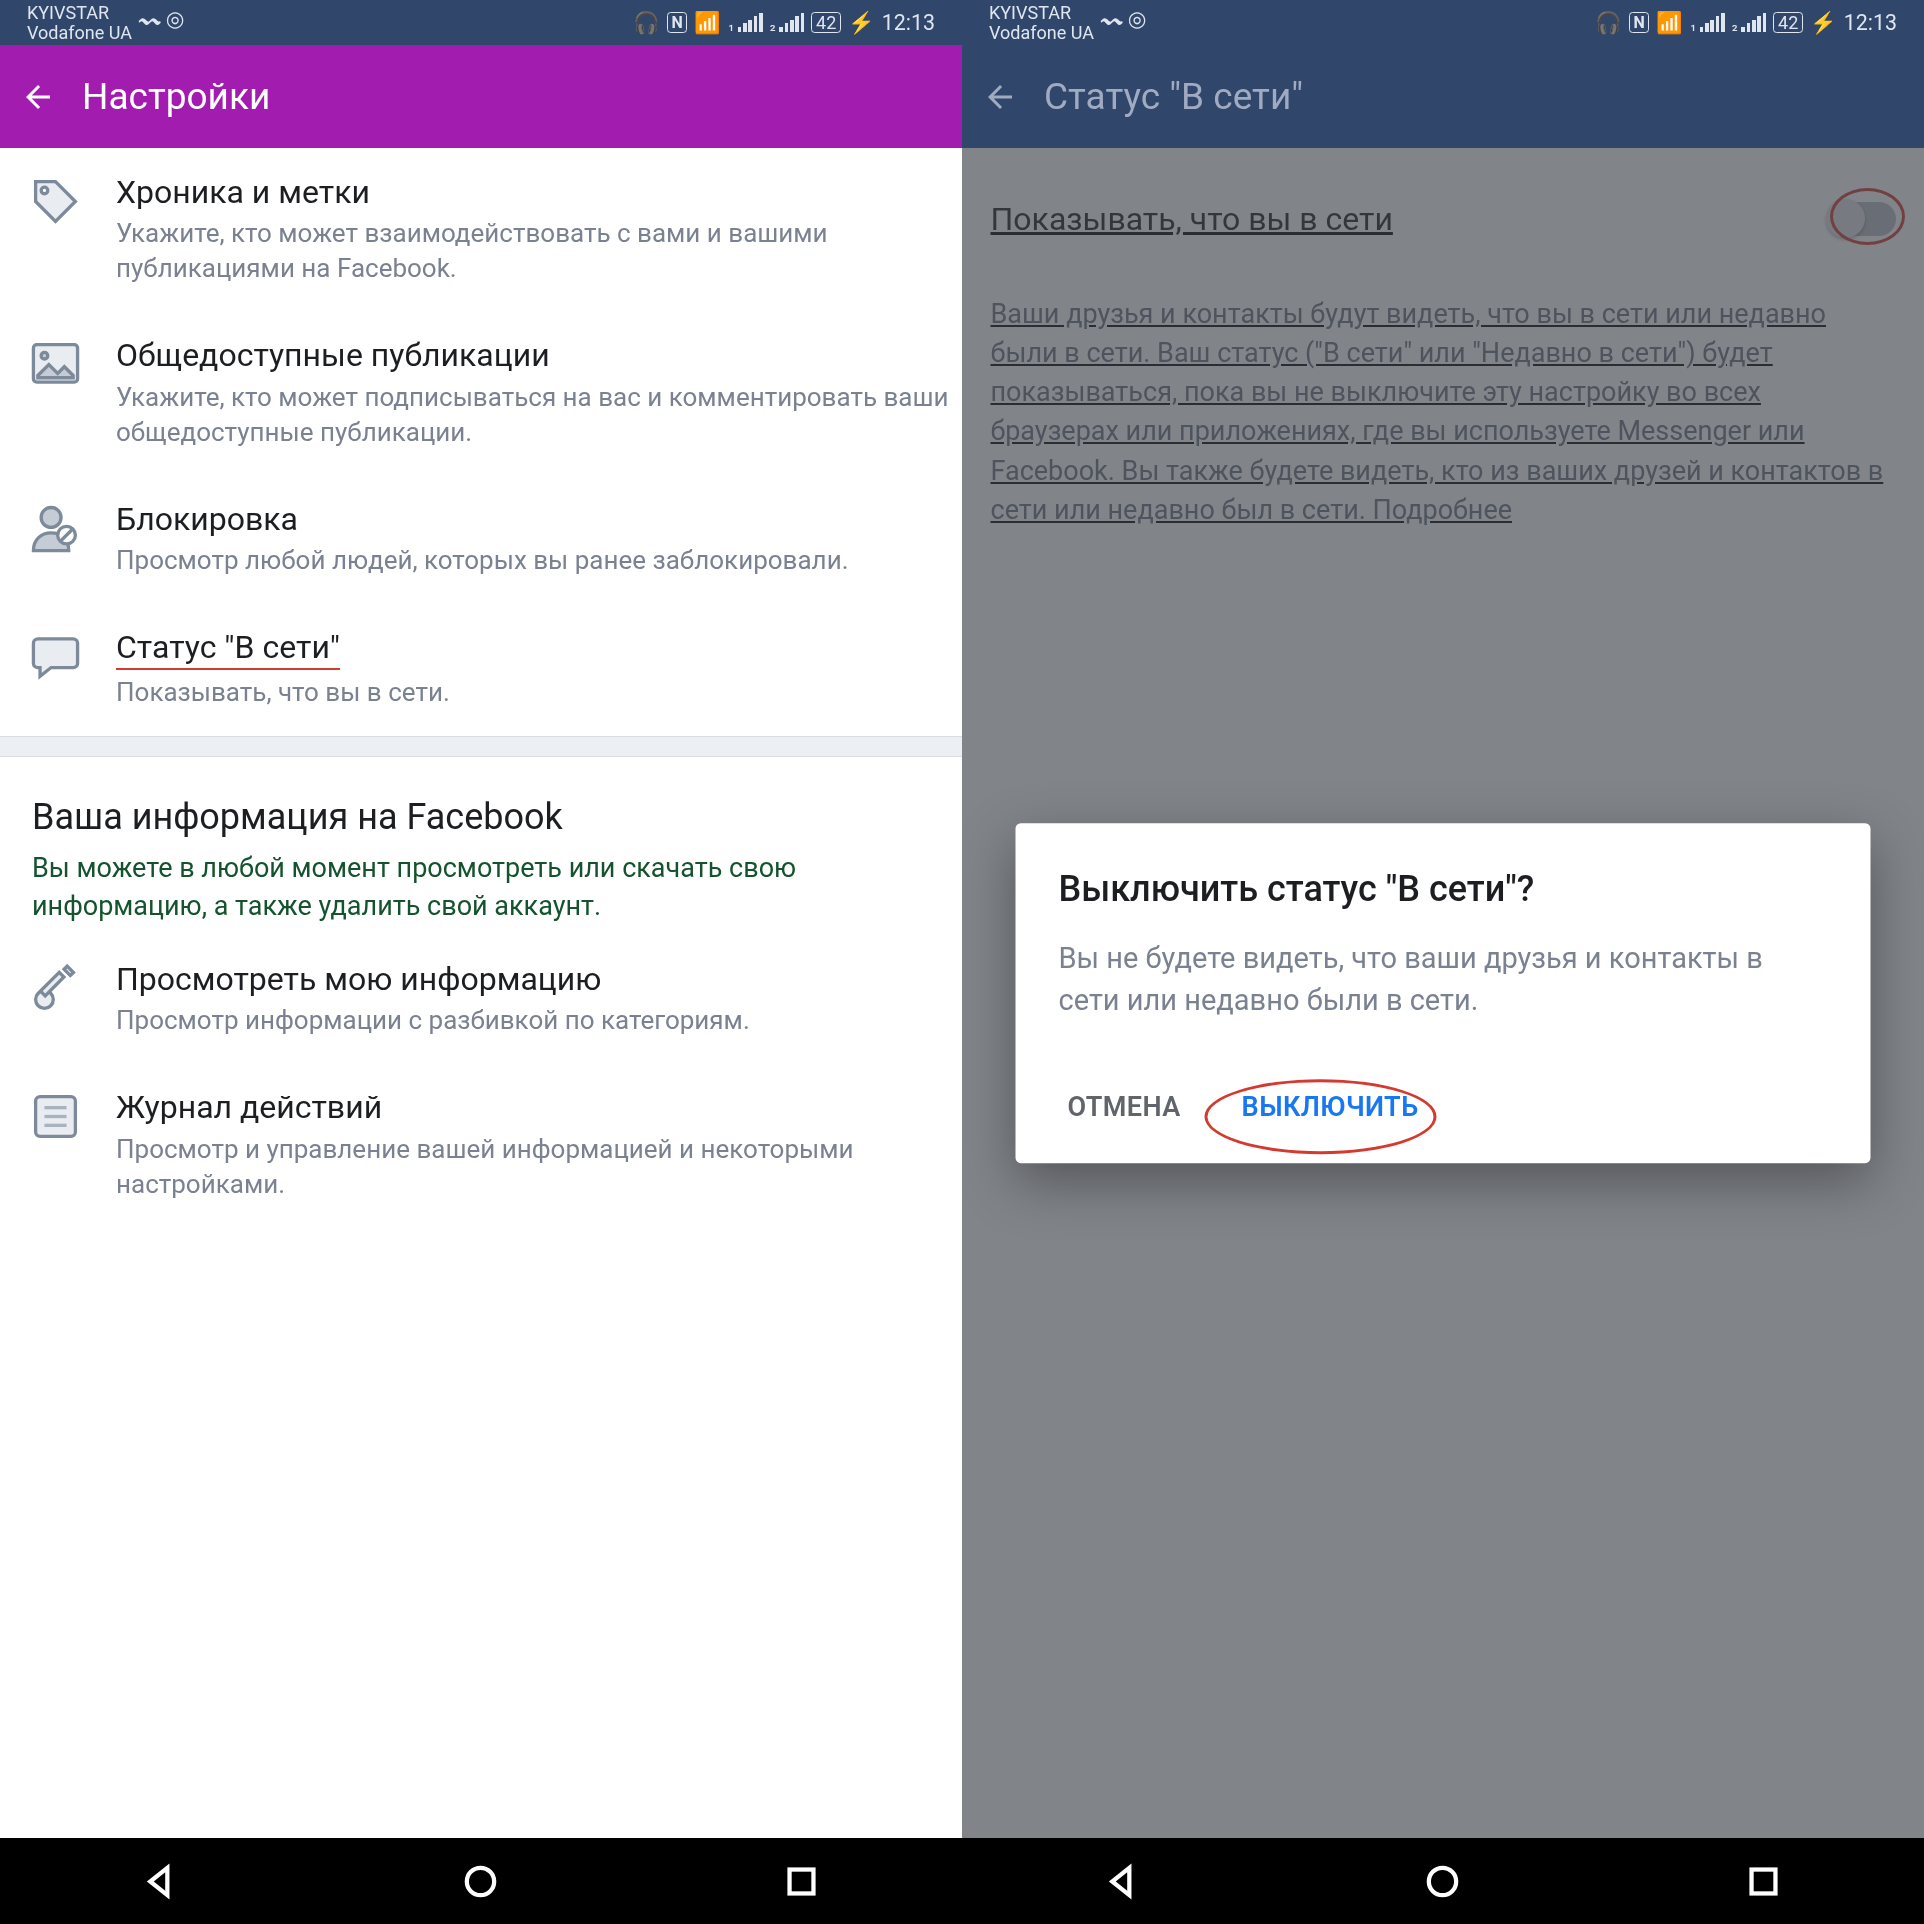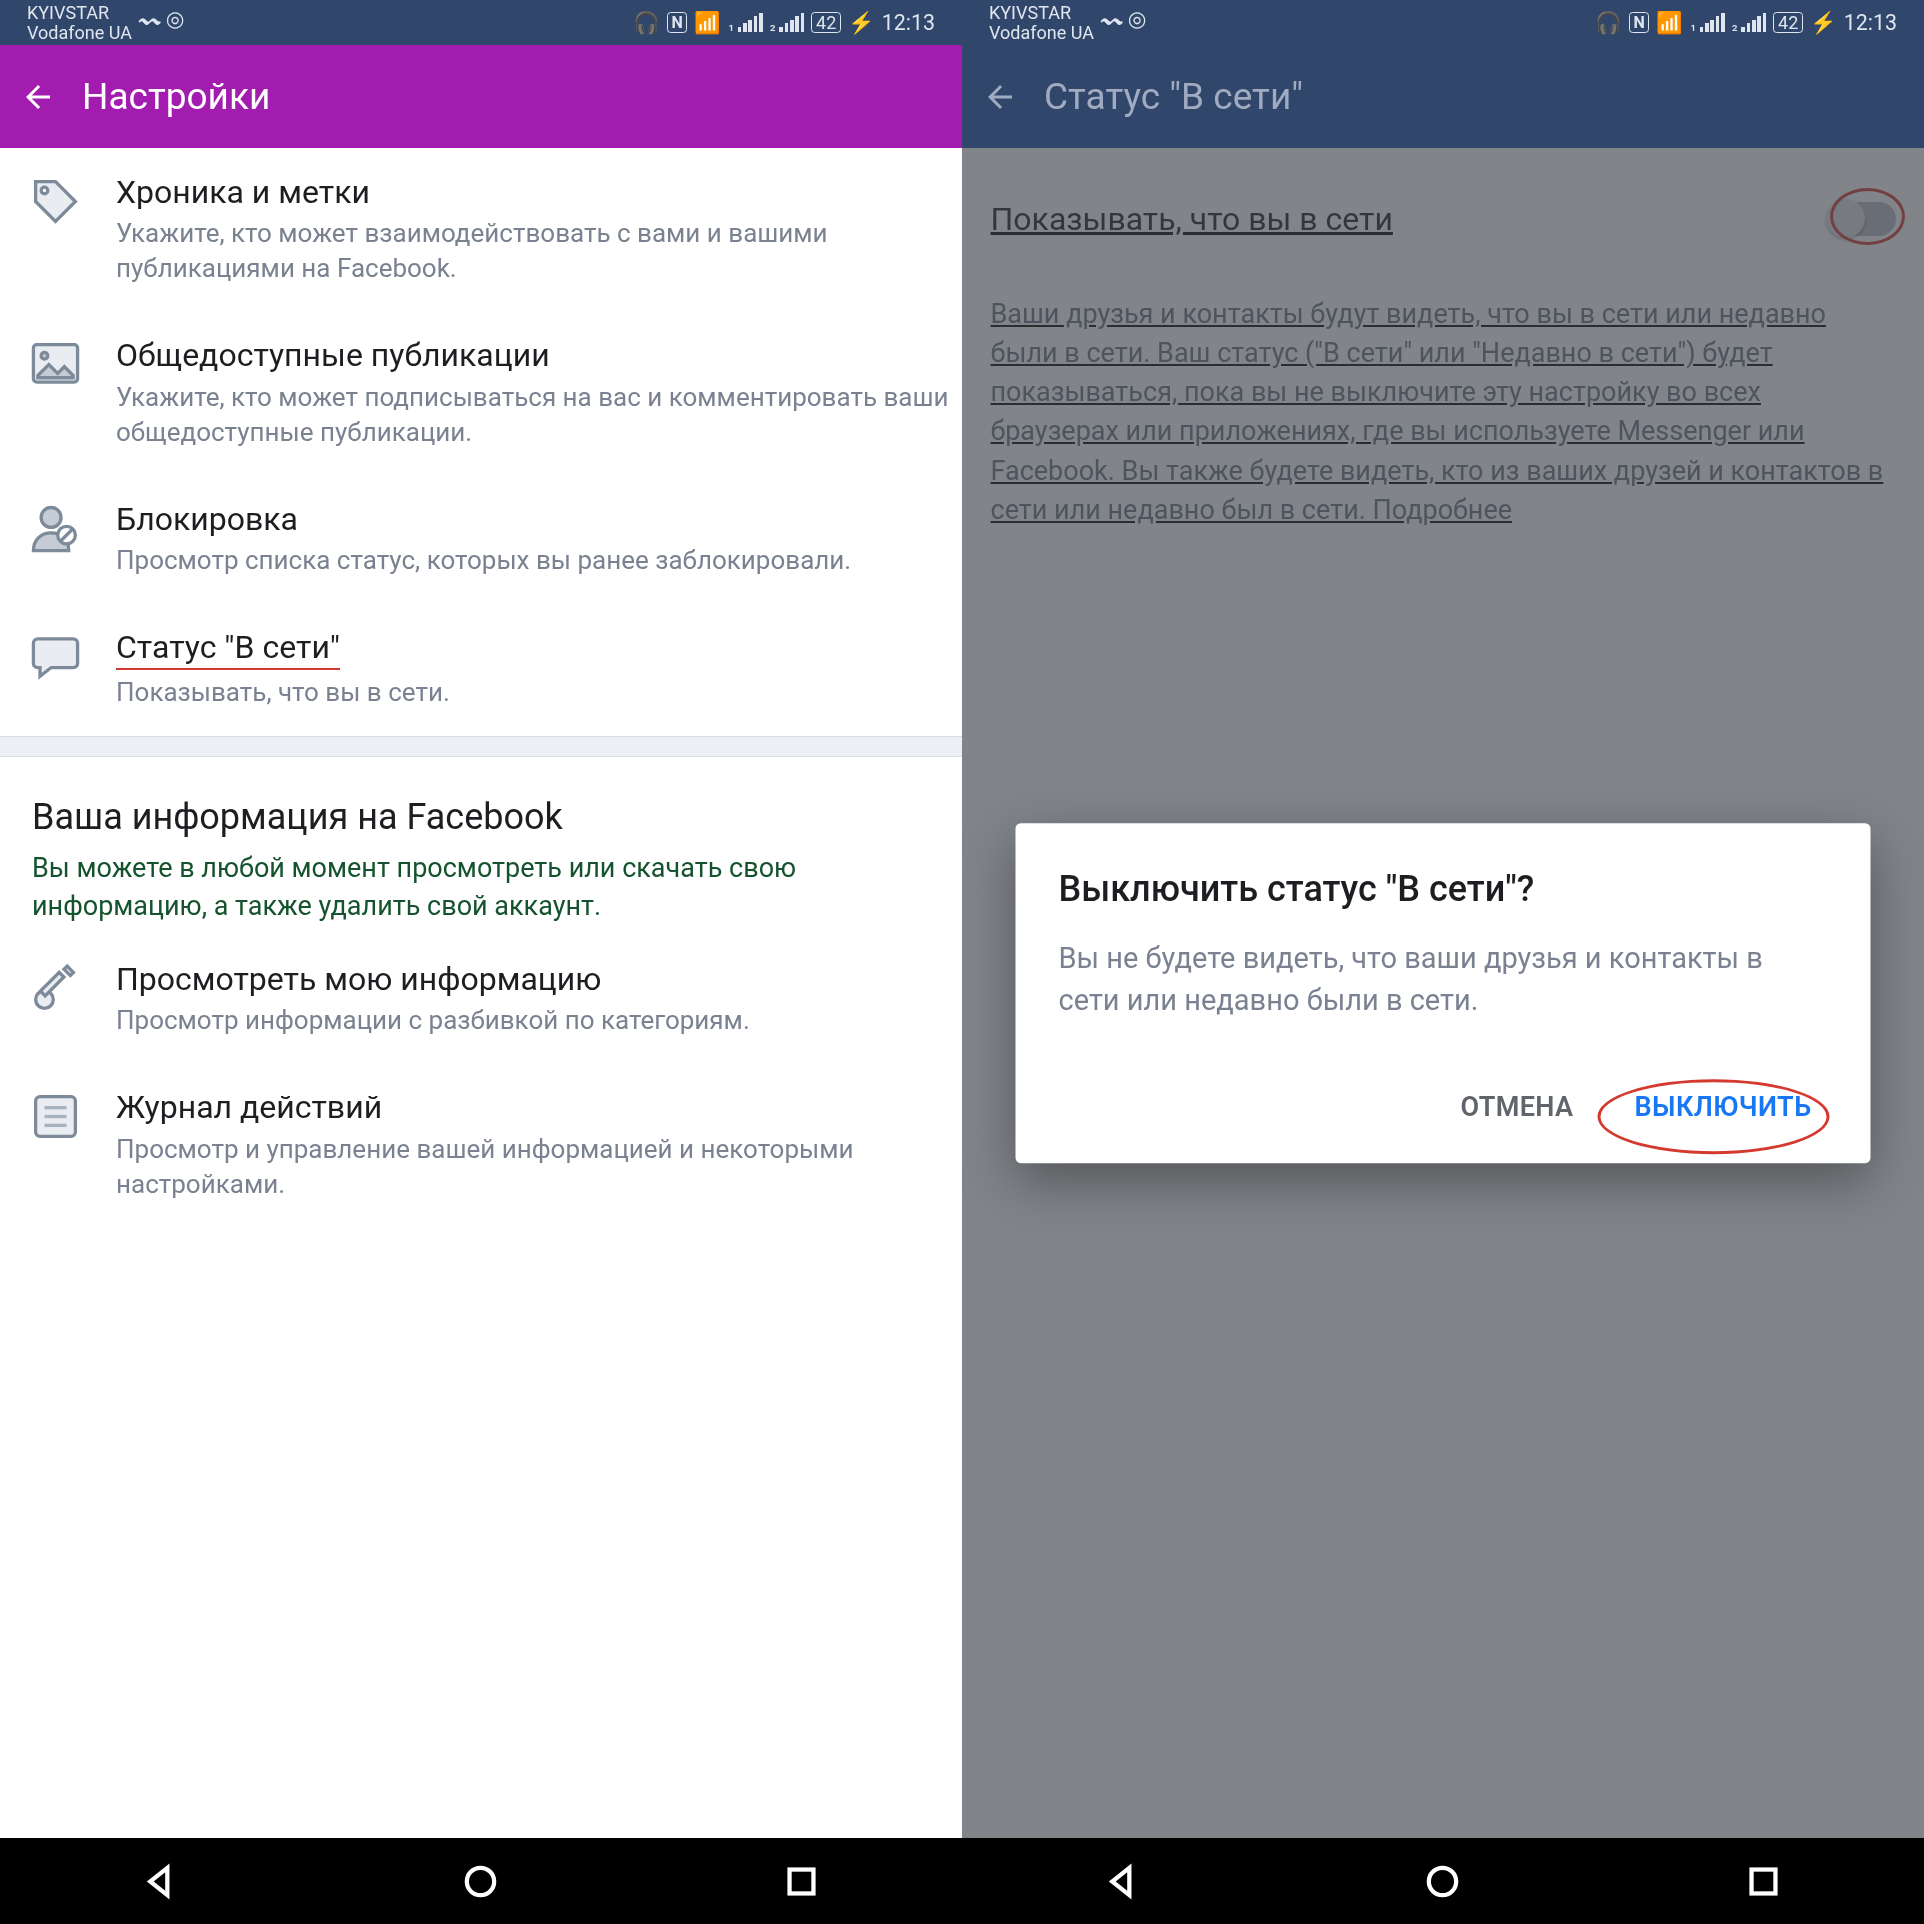--- a/index.html
+++ b/index.html
@@ -52,21 +52,21 @@
   .toggle-track { width:66px; height:34px; border-radius:18px; background:#b8bdc4; position:relative; }
   .toggle-knob { width:39px; height:39px; border-radius:19.6px; background:#e0e2e6; position:absolute; top:-2.7px; left:-3.6px; box-shadow:0 1.8px 3.6px rgba(0,0,0,.3); }
   .toggle-circle { position:absolute; width:75px; height:57px; border:3.6px solid #d43a2f; border-radius:50%; right:-9px; top:-14.3px; pointer-events:none; }
   .desc { font-size:27px; color:#6a7280; line-height:1.45; margin-top:48px; }
 
   .dim { position:absolute; inset:0; background:rgba(64,68,76,0.66); }
 
   .dialog { position:absolute; left:50%; top:50%; transform:translate(-50%,-50%); width:855px; background:#fff; border-radius:5.3px; padding:45px 43px 25px 43px; box-shadow:0 18px 53px rgba(0,0,0,.35); }
   .dlg-title { font-size:36px; color:#1c1e21; margin-bottom:27px; font-weight:500; }
   .dlg-body { font-size:29px; color:#7a8190; line-height:1.45; margin-bottom:56px; }
-  .dlg-actions { display:flex; justify-content:flex-end; gap:43px; align-items:center; padding-right:7.1px; }
+  .dlg-actions { display:flex; gap:43px; align-items:center; padding-right:7.1px; }
   .dlg-btn { font-size:27px; font-weight:600; letter-spacing:0.4px; padding:14.3px 9px; position:relative; }
   .dlg-btn.neutral { color:#60646b; }
   .dlg-btn.primary { color:#1877f2; }
   .ellipse-red { position:absolute; width:232px; height:75px; border:3.6px solid #d43a2f; border-radius:50%; left:-28.5px; top:1.8px; pointer-events:none; }
 
   
   .navbar { position:absolute; bottom:0; left:0; right:0; height:87px; background:#000; display:flex; align-items:center; justify-content:space-around; }
   .nav-btn { width:41px; height:41px; display:flex; align-items:center; justify-content:center; }
   .nav-btn svg { width:41px; height:41px; stroke:#fff; fill:none; stroke-width:2.5; }
 
@@ -160,21 +160,21 @@
           <div class="li-icon">
             <svg viewBox="0 0 48 48">
                 <circle cx="20" cy="14" r="9" fill="#c5ccd6"></circle>
                 <path d="M4 44c0-10 7-16 16-16s16 6 16 16z" fill="#c5ccd6"></path>
                 <circle cx="34" cy="30" r="8" fill="#fff" stroke="#7d8a9a"></circle>
                 <line x1="28" y1="36" x2="40" y2="24" stroke="#7d8a9a"></line>
               </svg>
           </div>
           <div class="li-body">
             <div class="li-title">Блокировка</div>
-            <div class="li-sub">Просмотр списка статус, которых вы ранее заблокировали.</div>
+            <div class="li-sub">Просмотр любой людей, которых вы ранее заблокировали.</div>
           </div>
         </div>
 
         <div class="li">
           <div class="li-icon">
             <svg viewBox="0 0 48 48">
                 <path d="M8 8h32a4 4 0 014 4v18a4 4 0 01-4 4H20l-10 8v-8H8a4 4 0 01-4-4V12a4 4 0 014-4z" fill="#e9edf2"></path>
               </svg>
           </div>
           <div class="li-body">

